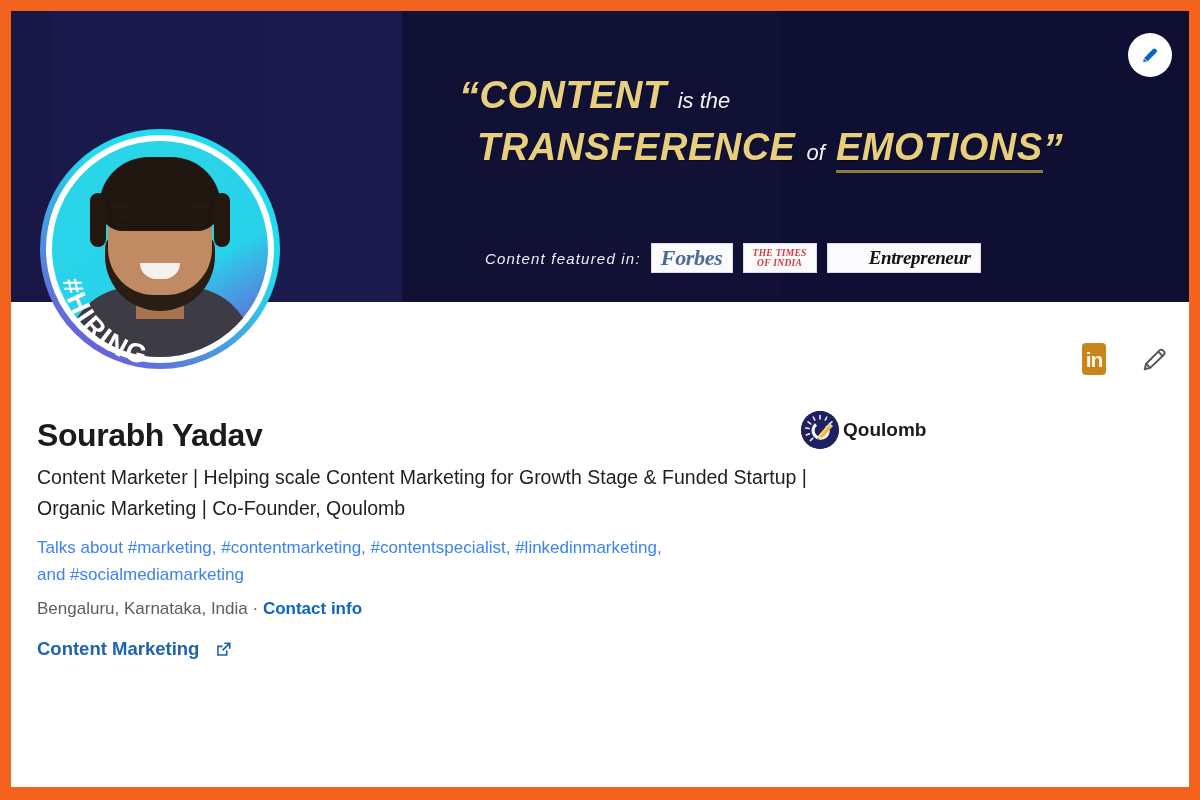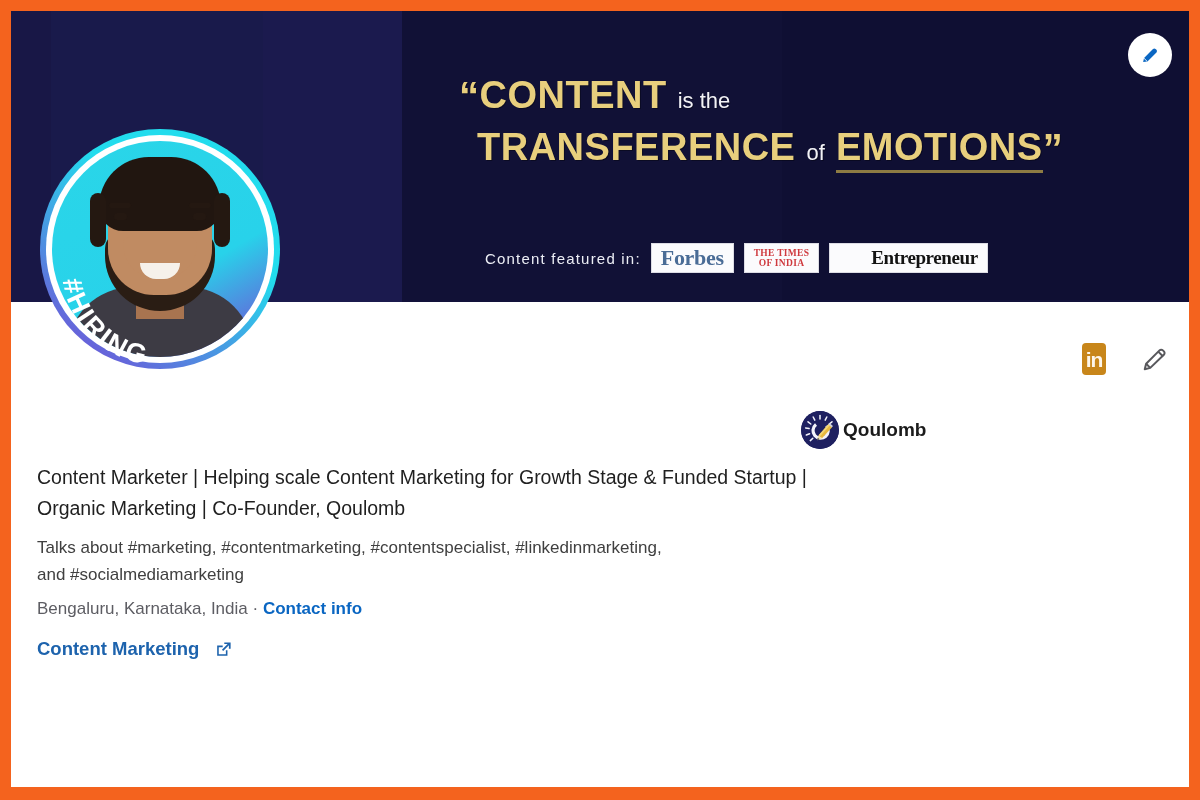--- a/index.html
+++ b/index.html
@@ -26,20 +26,21 @@
     overflow: hidden;
   }
 
   
   .banner {
     position: absolute;
     left: 0; top: 0;
     width: 1178px; height: 291px;
     background: #12113a;
     overflow: hidden;
+    font-style: italic;
   }
   .banner-left {
     position: absolute;
     left: 0; top: 0;
     width: 391px; height: 291px;
     background: #191848;
   }
   .stripe-a {
     position: absolute;
     left: 0; top: 0; width: 40px; height: 291px;
@@ -289,21 +290,21 @@
     left: 26px; top: 160px;
     width: 770px;
     font-size: 19.5px; line-height: 31px;
     color: #1f1f1f;
   }
   .talks {
     position: absolute;
     left: 26px; top: 232px;
     width: 650px;
     font-size: 17px; line-height: 27px;
-    color: #404040;
+    color: #3b82f6;
   }
   .loc-row {
     position: absolute;
     left: 26px; top: 297px;
     font-size: 17px;
     color: #5d5d63;
   }
   .loc-row a {
     color: #0a66c2;
     font-weight: 700;
@@ -401,20 +402,21 @@
         </div>
         <div class="pencil-btn">
           <svg width="30" height="30" viewBox="0 0 24 24">
             <path d="M3.8 20.2l1.1-4.4L15.6 5.1a1.9 1.9 0 012.7 0l.8.8a1.9 1.9 0 010 2.7L8.2 19.1l-4.4 1.1z" fill="none" stroke="#58585c" stroke-width="1.6" stroke-linejoin="round"></path>
             <path d="M4.9 15.8l3.3 3.3" stroke="#58585c" stroke-width="1.6" fill="none"></path>
             <path d="M14.6 6.1l3.3 3.3" stroke="#58585c" stroke-width="1.6" fill="none"></path>
           </svg>
         </div>
       </div>
 
+      <div class="name">Sourabh Yadav</div>
 
       <div class="headline">Content Marketer | Helping scale Content Marketing for Growth Stage &amp; Funded Startup | Organic Marketing | Co-Founder, Qoulomb</div>
 
       <div class="talks">Talks about #marketing, #contentmarketing, #contentspecialist, #linkedinmarketing, and #socialmediamarketing</div>
 
       <div class="loc-row">
         <span>Bengaluru, Karnataka, India</span><span> · </span><a>Contact info</a>
       </div>
 
       <div class="cm-row">

